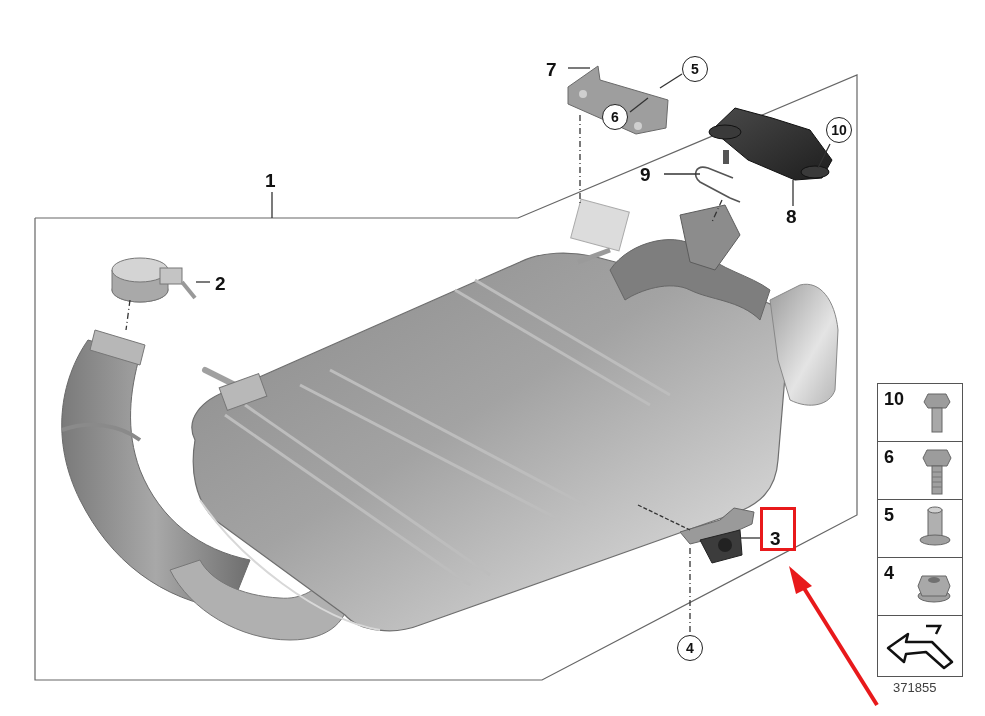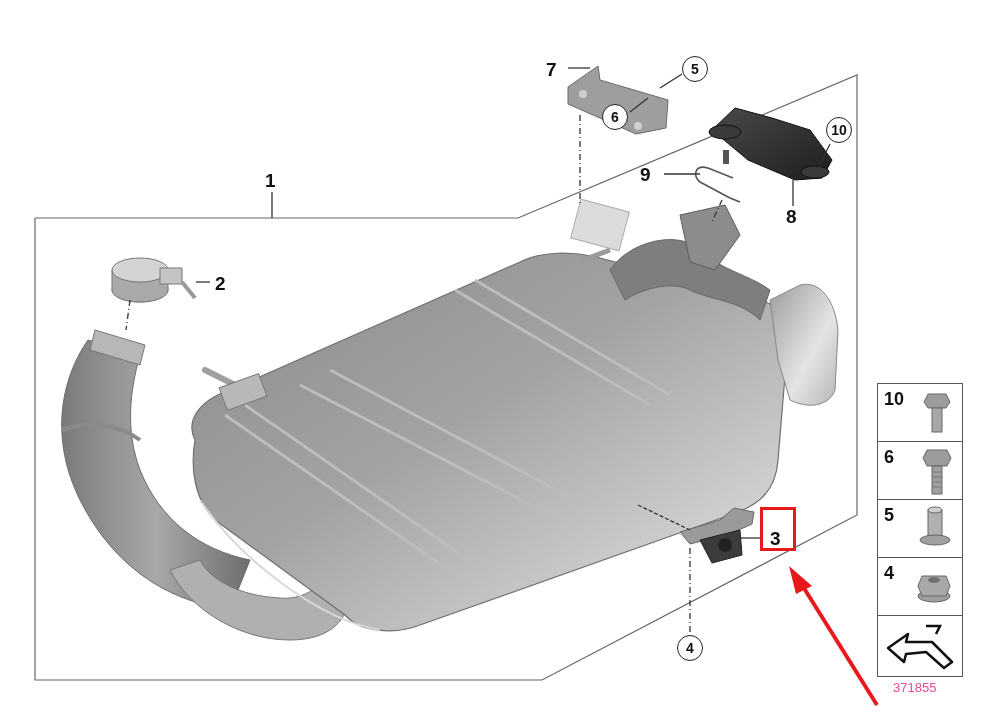--- a/index.html
+++ b/index.html
@@ -10,21 +10,21 @@
            color: #111; font-size: 19px; line-height: 1; }
     .circ { position: absolute; width: 24px; height: 24px; border: 1.6px solid #222;
             border-radius: 50%; background: #fff; text-align: center; line-height: 24px;
             font-weight: 700; font-size: 14px; color: #111; box-sizing: content-box; }
     .legend { position: absolute; left: 877px; top: 383px; width: 84px; border: 1px solid #555;
               background: #fff; }
     .legend .cell { position: relative; height: 57px; border-bottom: 1px solid #555; }
     .legend .cell:last-child { border-bottom: none; height: 60px; }
     .legend .num { position: absolute; left: 6px; top: 5px; font-weight: 700; font-size: 18px; color: #111; }
     .legend .ico { position: absolute; right: 10px; top: 4px; }
-    .ref { position: absolute; left: 893px; top: 680px; font-size: 13px; color: #ec4899; }
+    .ref { position: absolute; left: 893px; top: 680px; font-size: 13px; color: #404040; }
     .highlight { position: absolute; left: 760px; top: 507px; width: 36px; height: 44px;
                  border: 3px solid #e8191b; box-sizing: border-box; }
   </style>
 </head>
 <body>
 
 <svg id="diagram" width="985" height="716" viewBox="0 0 985 716">
   <defs>
     <linearGradient id="mufGrad" x1="0" y1="0" x2="1" y2="1">
       <stop offset="0" stop-color="#8a8a8a"></stop>

